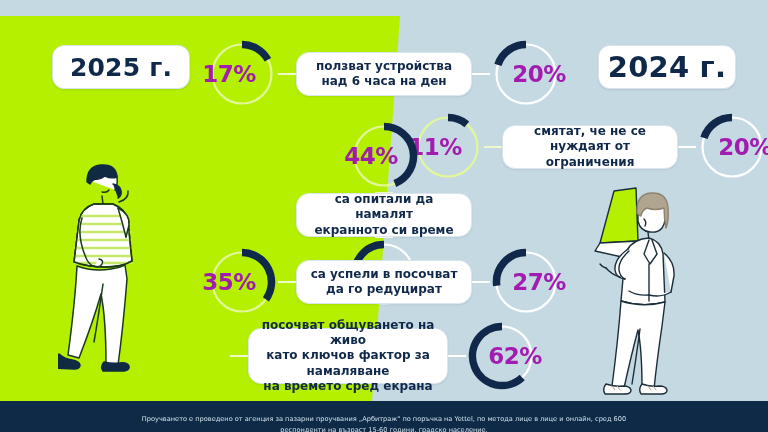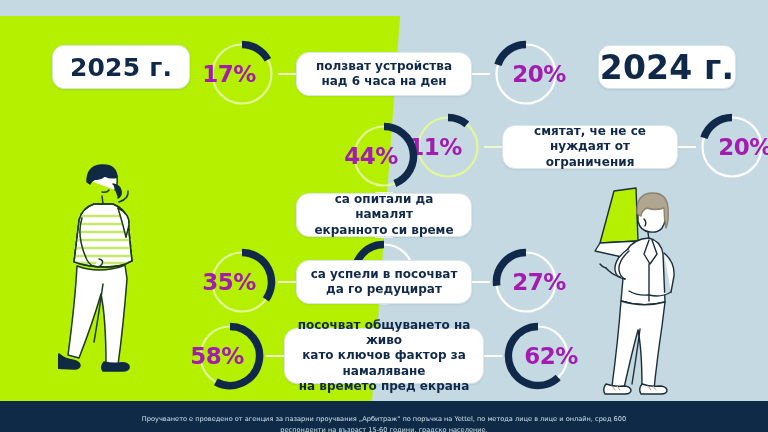--- a/index.html
+++ b/index.html
@@ -19,21 +19,21 @@
 
   
   .year-badge{
     position:absolute;box-sizing:border-box;
     background:#ffffff;border:1.6px solid #d8e4ea;border-radius:12px;
     display:flex;align-items:center;justify-content:center;
     color:#10294a;font-weight:700;letter-spacing:.2px;
     box-shadow:0 1px 2px rgba(10,40,70,.10);
   }
   #year-left{left:52px;top:29px;width:138px;height:44px;font-size:25px;}
-  #year-right{left:598px;top:29px;width:138px;height:44px;font-size:33px;}
+  #year-right{left:598px;top:29px;width:138px;height:44px;font-size:29px;}
 
   
   .row{position:absolute;left:0;width:768px;display:flex;align-items:center;}
 
   
   .ring{position:relative;width:72px;height:72px;flex:0 0 72px;}
   .ring svg{position:absolute;left:0;top:0;width:72px;height:72px;display:block;}
   .ring .pct{
     position:absolute;inset:0;display:flex;align-items:center;justify-content:center;
     font-size:23px;font-weight:700;color:#a21caf;letter-spacing:-.5px;
@@ -271,33 +271,26 @@
           <svg viewBox="0 0 72 72">
             <circle cx="36" cy="36" r="29.5" fill="none" stroke="#ffffff" stroke-width="2.2"></circle>
             <path d="M 36 6.5 A 29.5 29.5 0 0 0 6.73 39.70" fill="none" stroke="#10294a" stroke-width="7.5" stroke-linecap="butt"></path>
           </svg>
           <div class="pct">27%</div>
         </div>
         <div class="spacer-r" style="flex: 0 0 0px;"></div>
       </div>
       <div class="row" style="top: 298px; height: 84px; justify-content: center;">
         <div class="spacer-l" style="flex: 0 0 0px;"></div>
-        <div class="ring left-ring">
-          <svg viewBox="0 0 72 72">
-            <circle cx="36" cy="36" r="29.5" fill="none" stroke="#e2f79a" stroke-width="2.2"></circle>
-            <path d="M 36 6.5 A 29.5 29.5 0 1 1 21.79 61.85" fill="none" stroke="#10294a" stroke-width="7.5" stroke-linecap="butt"></path>
-          </svg>
-          <div class="pct">58%</div>
-        </div>
         <div class="conn" style="width: 18px;"></div>
         <div class="pill" style="width: 200px; height: 56px;">
           <div>
             <div>посочват общуването на живо</div>
             <div>като ключов фактор за намаляване</div>
-            <div>на времето пред екрана</div>
+            <div>на времето сред екрана</div>
           </div>
         </div>
         <div class="conn right" style="width: 18px;"></div>
         <div class="ring right-ring">
           <svg viewBox="0 0 72 72">
             <circle cx="36" cy="36" r="29.5" fill="none" stroke="#ffffff" stroke-width="2.2"></circle>
             <path d="M 36 6.5 A 29.5 29.5 0 1 0 56.19 57.50" fill="none" stroke="#10294a" stroke-width="7.5" stroke-linecap="butt"></path>
           </svg>
           <div class="pct">62%</div>
         </div>

